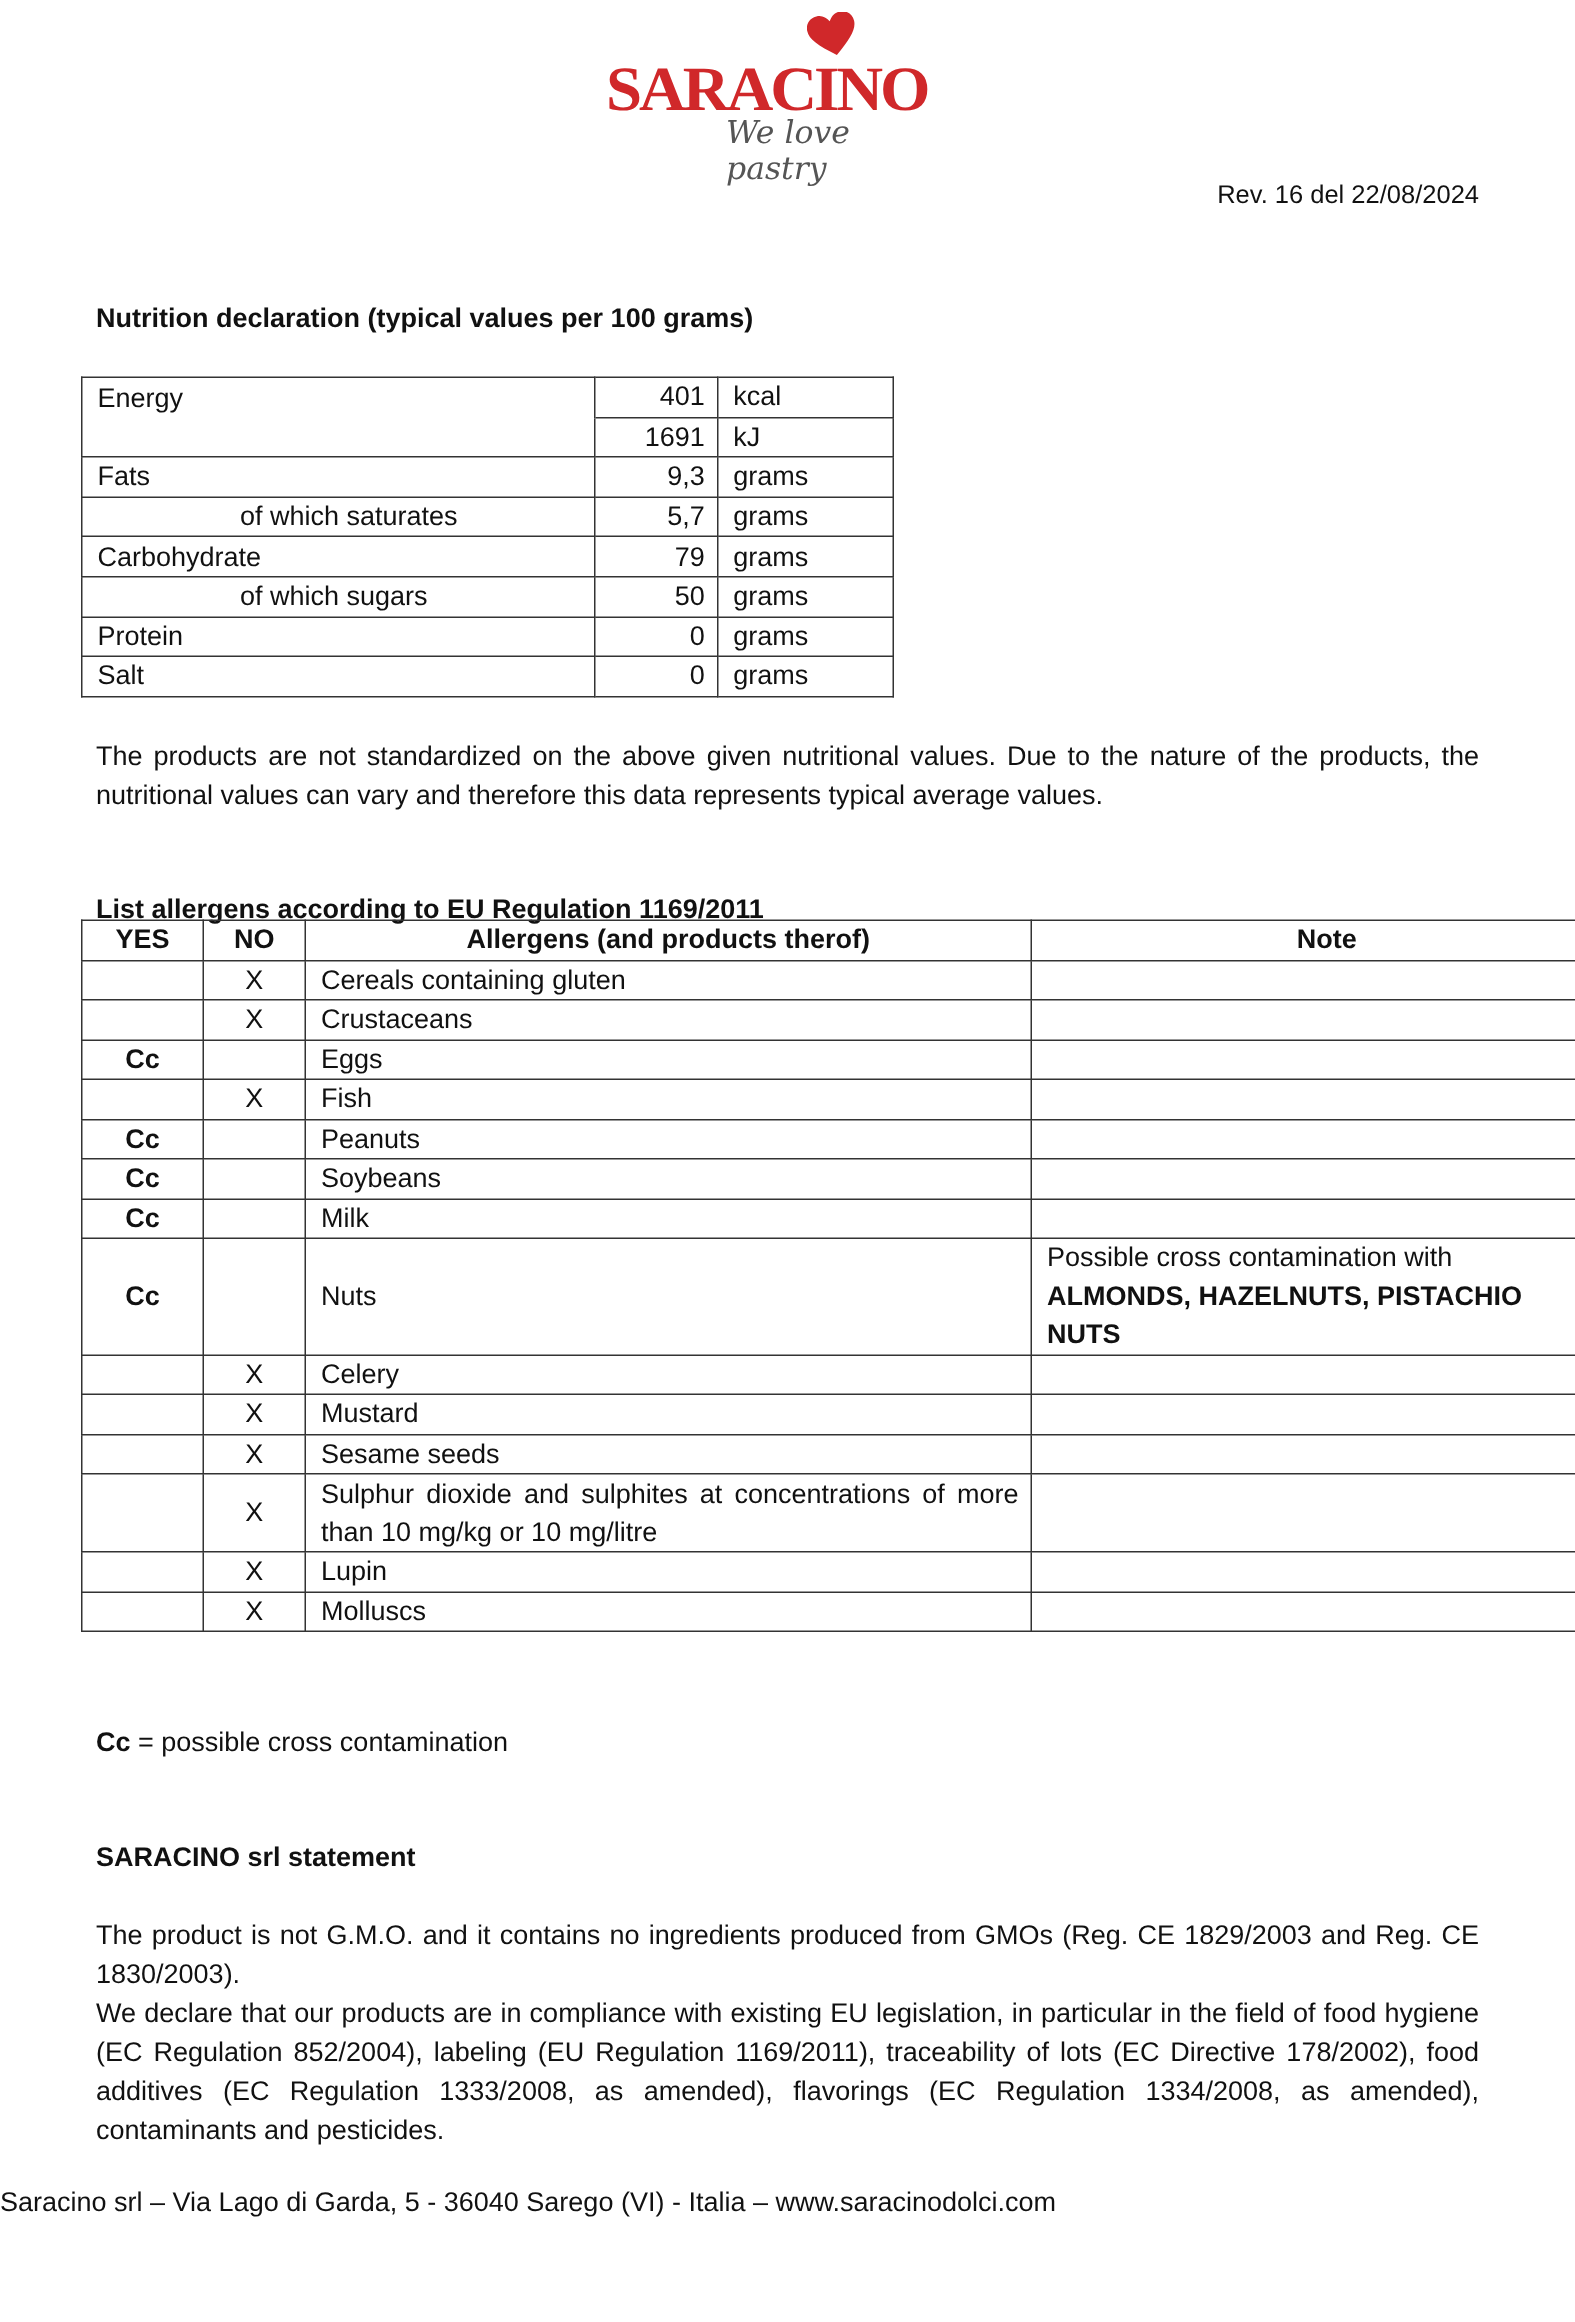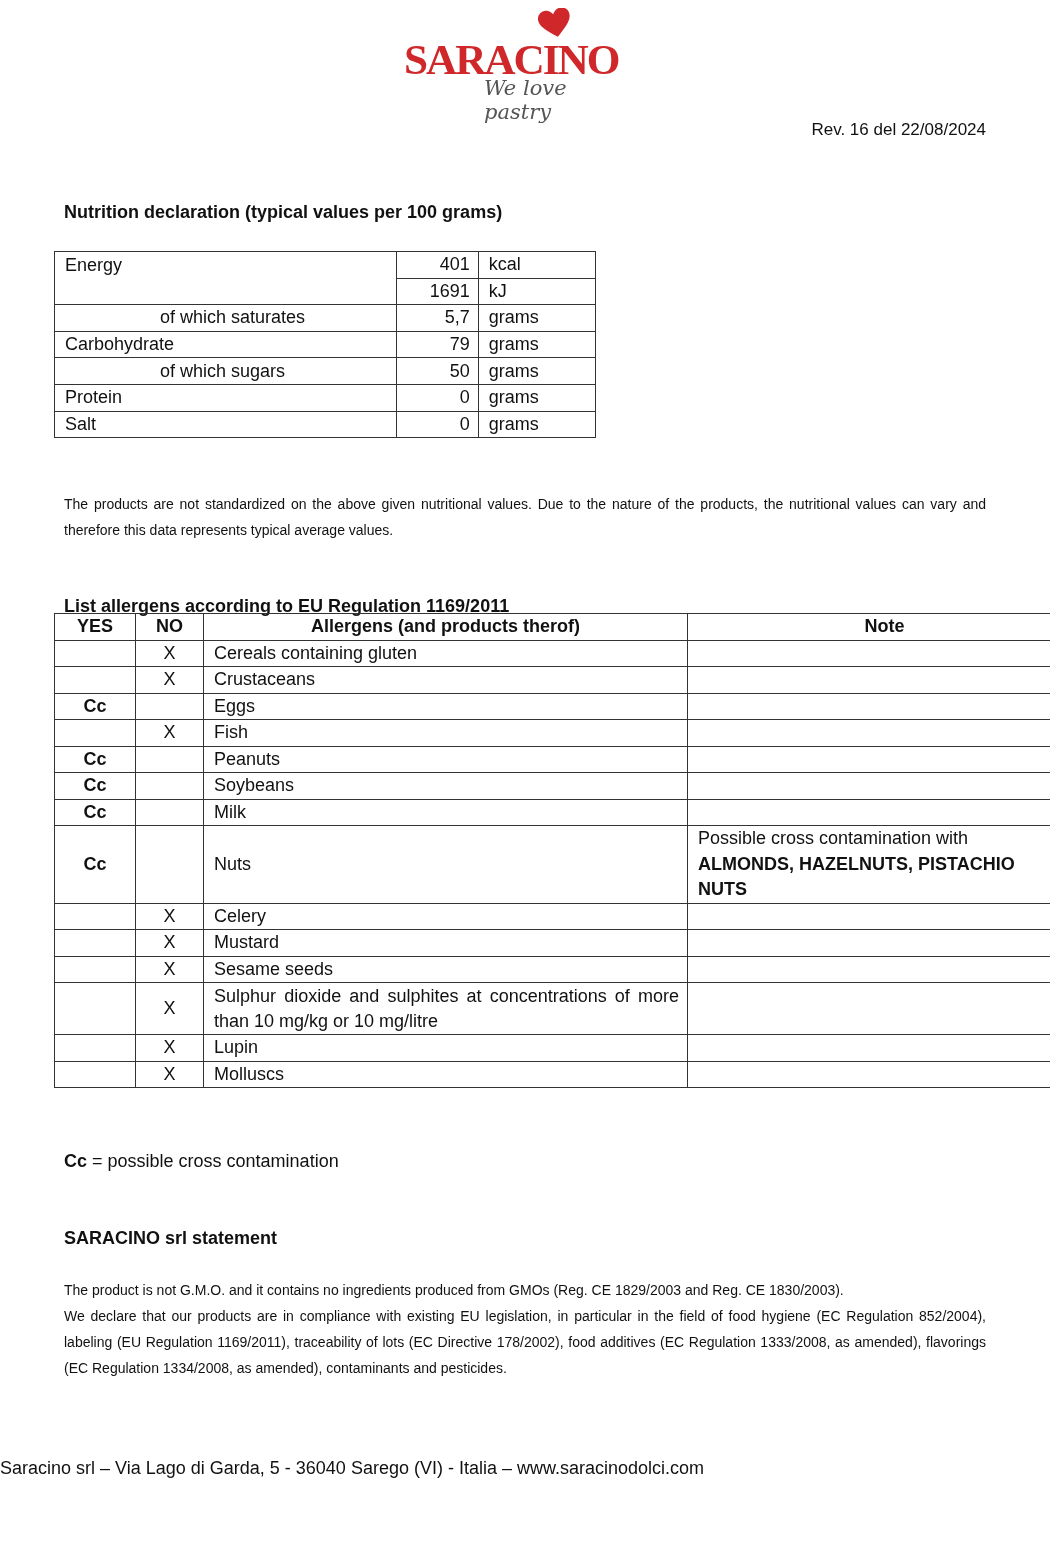--- a/index.html
+++ b/index.html
@@ -25,21 +25,21 @@
   
   table { border-collapse: collapse; }
   .nut { position: absolute; left: 54px; top: 251px; width: 542px; }
   .nut td { border: 1px solid #333; height: 25.6px; padding: 0 10px; font-size: 18px; }
   .nut td.lbl { width: 292px; }
   .nut td.val { width: 72px; text-align: right; padding-right: 8px; }
   .nut td.unit { width: 116px; padding-left: 10px; }
   .nut td.ind { padding-left: 105px; }
   .nut tr.top-nobottom td.lbl { border-bottom: none; }
   .nut tr.nobottom-top td.lbl { border-top: none; }
-  .para { left: 64px; width: 922px; font-size: 14px; line-height: 26px; text-align: justify; }
+  .para { left: 64px; width: 922px; font-size: 18px; line-height: 26px; text-align: justify; }
   
   .all { position: absolute; left: 54px; top: 613px; width: 1028px; }
   .all th, .all td { border: 1px solid #333; font-size: 18px; height: 25.5px; padding: 0; }
   .all th { font-weight: bold; text-align: center; }
   .all .c-yes { width: 80px; text-align: center; font-weight: bold; }
   .all .c-no { width: 67px; text-align: center; }
   .all .c-all { width: 465px; padding-left: 10px; text-align: left; }
   .all .c-note { padding-left: 10px; text-align: left; line-height: 25.5px; }
   .all tr.tall td { height: 76px; }
   .all tr.mid td { height: 51px; }
@@ -68,20 +68,25 @@
     <td class="lbl">Energy</td>
     <td class="val">401</td>
     <td class="unit">kcal</td>
   </tr>
   <tr class="nobottom-top">
     <td class="lbl"></td>
     <td class="val">1691</td>
     <td class="unit">kJ</td>
   </tr>
   <tr>
+    <td class="lbl">Fats</td>
+    <td class="val">9,3</td>
+    <td class="unit">grams</td>
+  </tr>
+  <tr>
     <td class="lbl ind">of which saturates</td>
     <td class="val">5,7</td>
     <td class="unit">grams</td>
   </tr>
   <tr>
     <td class="lbl">Carbohydrate</td>
     <td class="val">79</td>
     <td class="unit">grams</td>
   </tr>
   <tr>

